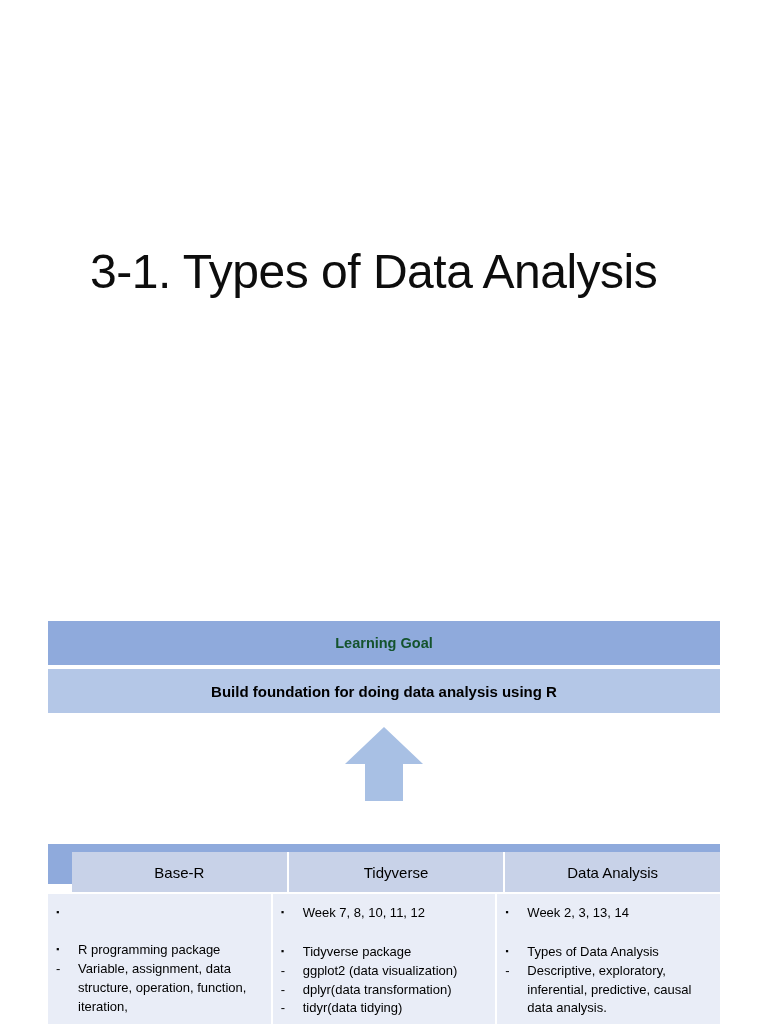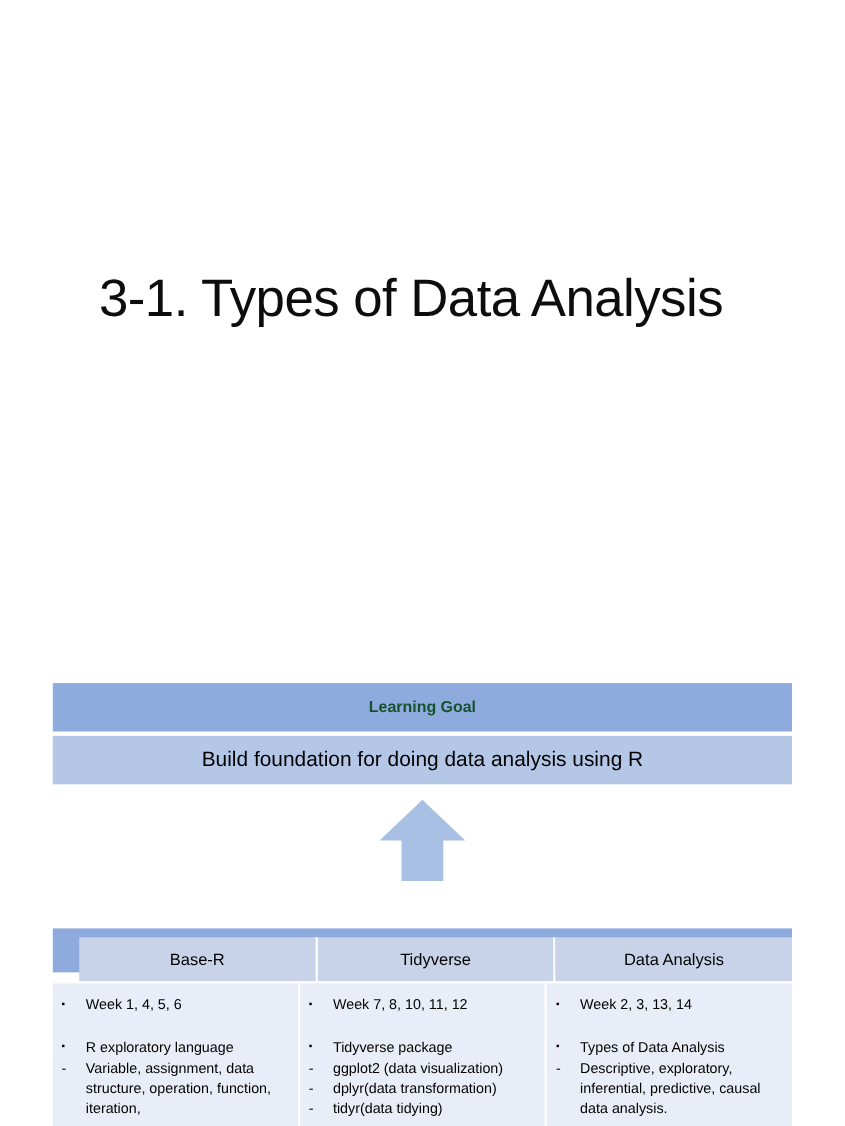--- a/index.html
+++ b/index.html
@@ -46,22 +46,22 @@
     justify-content: center;
   }
   .goal-body {
     position: absolute;
     left: 48px;
     top: 669px;
     width: 672px;
     height: 44px;
     background: #b4c7e7;
     color: #000000;
-    font-size: 19px;
-    font-weight: 400;
+    font-size: 15px;
+    font-weight: 700;
     display: flex;
     align-items: center;
     justify-content: center;
   }
 
   
   .up-arrow {
     position: absolute;
     left: 345px;
     top: 727px;
@@ -171,27 +171,26 @@
     <div class="col-head">Tidyverse</div>
     <div class="col-head">Data Analysis</div>
   </div>
 
   <div class="col-body-row">
 
     <div class="col-body">
       <div class="bullet-block">
         <div class="bullet-line">
           <span class="bullet-mark">▪</span>
-          <span class="bullet-text">Week 1, 4, 5, 6</span>
-        </div>
-      </div>
-      <div class="bullet-block">
-        <div class="bullet-line">
-          <span class="bullet-mark">▪</span>
-          <span class="bullet-text">R exploratory language</span>
+        </div>
+      </div>
+      <div class="bullet-block">
+        <div class="bullet-line">
+          <span class="bullet-mark">▪</span>
+          <span class="bullet-text">R programming package</span>
         </div>
         <div class="bullet-line">
           <span class="dash-mark">-</span>
           <span class="bullet-text">Variable, assignment, data structure, operation, function, iteration,</span>
         </div>
       </div>
     </div>
 
     <div class="col-body">
       <div class="bullet-block">

